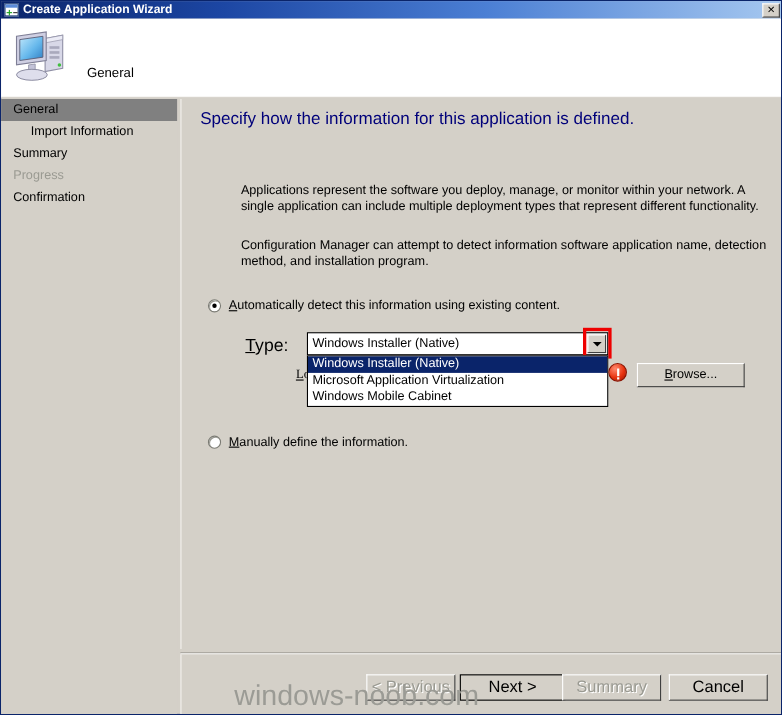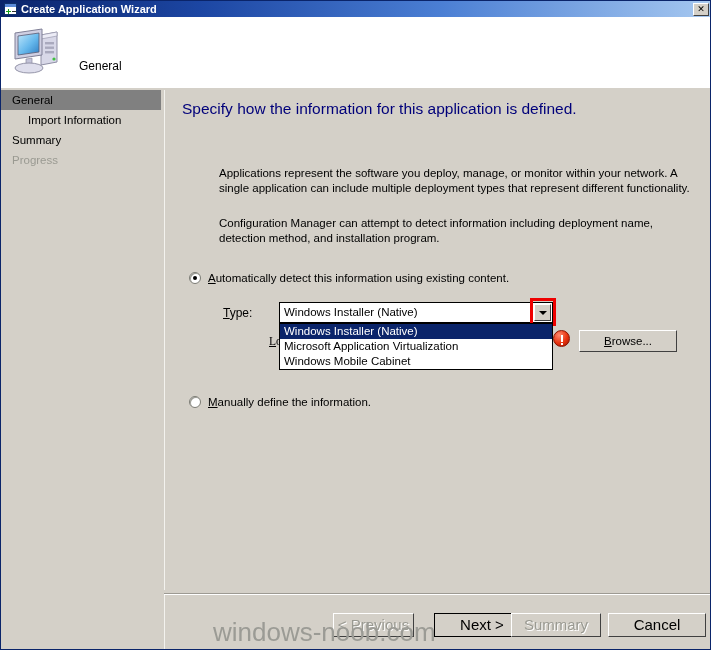--- a/index.html
+++ b/index.html
@@ -205,21 +205,21 @@
     width: 4px; height: 4px;
     border-radius: 50%;
     background: #000000;
   }
   .acc { text-decoration: underline; }
 
   
   #type-label {
     position: absolute;
     left: 58px; top: 216px;
-    font-size: 12px;
+    font-size: 16px;
     color: #000000;
     font-family: "Liberation Sans", sans-serif;
   }
   #location-label {
     position: absolute;
     left: 58px; top: 245px;
     font-size: 11.5px;
     color: #000000;
     font-family: Liberation Serif, serif;
     margin-left: 46px;
@@ -392,23 +392,23 @@
   }
   .wiz-button.disabled {
     color: #9a9a92;
     text-shadow: 1px 1px 0 #ffffff;
   }
   .wiz-button.default {
     border: 1px solid #000000;
     line-height: 22px;
   }
   #btn-previous { left: 168px; width: 81px; }
-  #btn-next     { left: 269px; width: 96px; }
+  #btn-next     { left: 253px; width: 96px; }
   #btn-summary  { left: 346px; width: 90px; }
-  #btn-cancel   { left: 443px; width: 98px; }
+  #btn-cancel   { left: 443px; width: 90px; }
 
   
   #watermark {
     position: absolute;
     left: 212px; top: 616px;
     font-size: 26px;
     color: #9b9b95;
     font-family: Liberation Sans, sans-serif;
     white-space: nowrap;
     z-index: 40;
@@ -457,28 +457,29 @@
       </svg>
     </div>
     <div id="header-label">General</div>
   </div>
 
   <div id="sidebar">
     <div class="side-item selected">General</div>
     <div class="side-item sub">Import Information</div>
     <div class="side-item">Summary</div>
     <div class="side-item dim">Progress</div>
+    <div class="side-item">Confirmation</div>
   </div>
 
   <div id="content">
 
     <div id="page-heading">Specify how the information for this application is defined.</div>
 
     <div class="body-para" id="para-1">Applications represent the software you deploy, manage, or monitor within your network. A single application can include multiple deployment types that represent different functionality.</div>
-    <div class="body-para" id="para-2">Configuration Manager can attempt to detect information including deployment name, detection method, and installation program.</div>
+    <div class="body-para" id="para-2">Configuration Manager can attempt to detect information software application name, detection method, and installation program.</div>
 
     <div class="radio-row" id="radio-auto">
       <span class="radio-mark checked"></span>
       <span><span class="acc">A</span><span>utomatically detect this information using existing content.</span></span>
     </div>
 
     <div id="type-label"><span class="acc">T</span><span>ype:</span></div>
 
     <div id="location-label"><span class="acc">L</span><span>ocation:</span></div>
 

